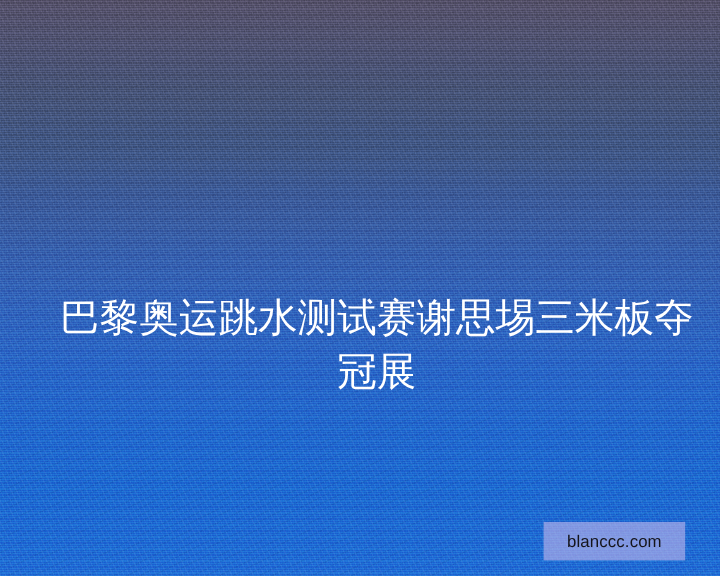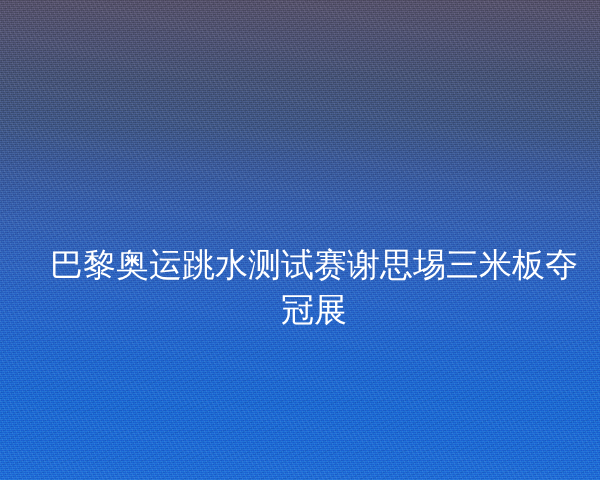--- a/index.html
+++ b/index.html
@@ -99,14 +99,17 @@
 
 <div id="stage">
 
   <div id="grain"></div>
   <div id="grain2"></div>
 
   <div id="headline">
     <span class="ln">巴黎奥运跳水测试赛谢思埸三米板夺冠展</span>
   </div>
 
+  <div id="watermark">
+    <span class="wm-text">blanccc.com</span>
+  </div>
 
 </div>
 
 </body></html>

